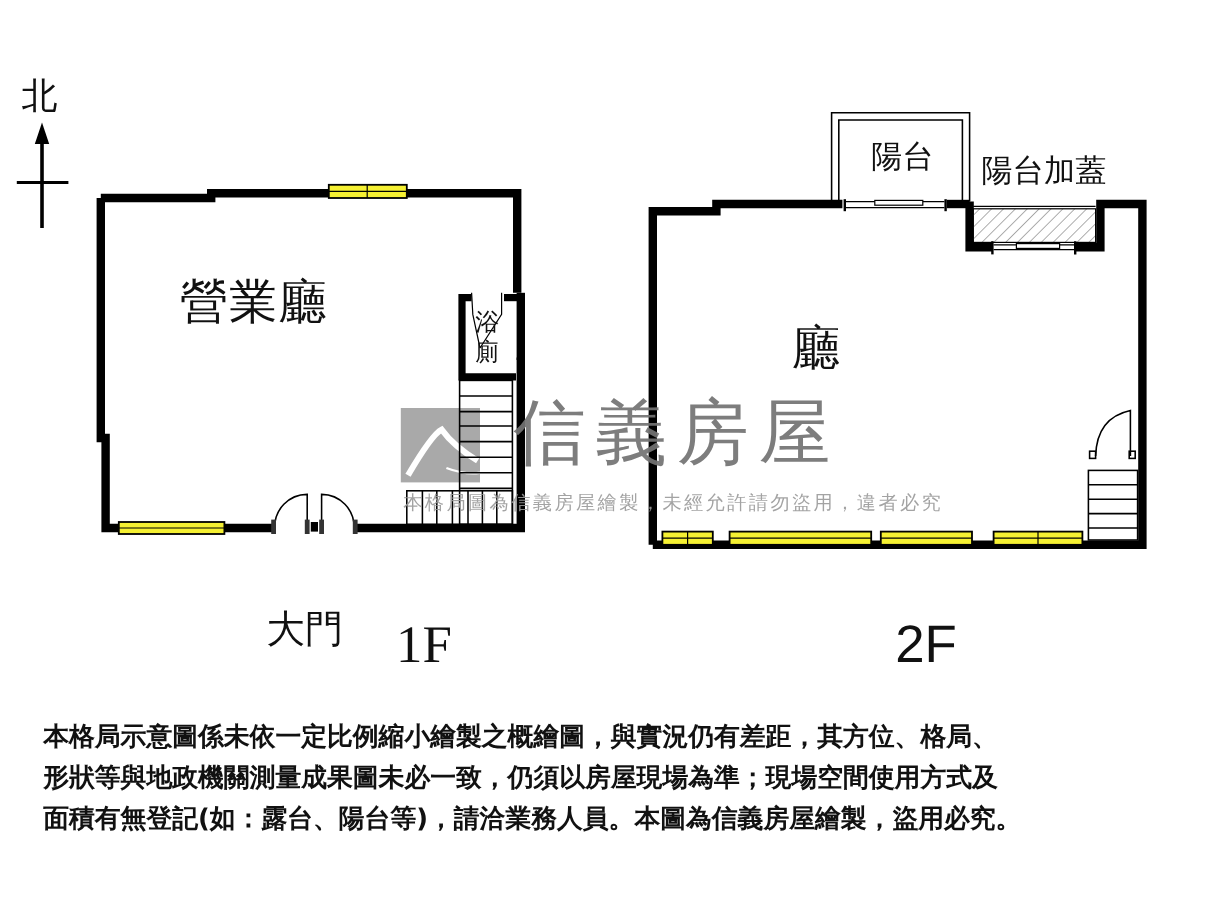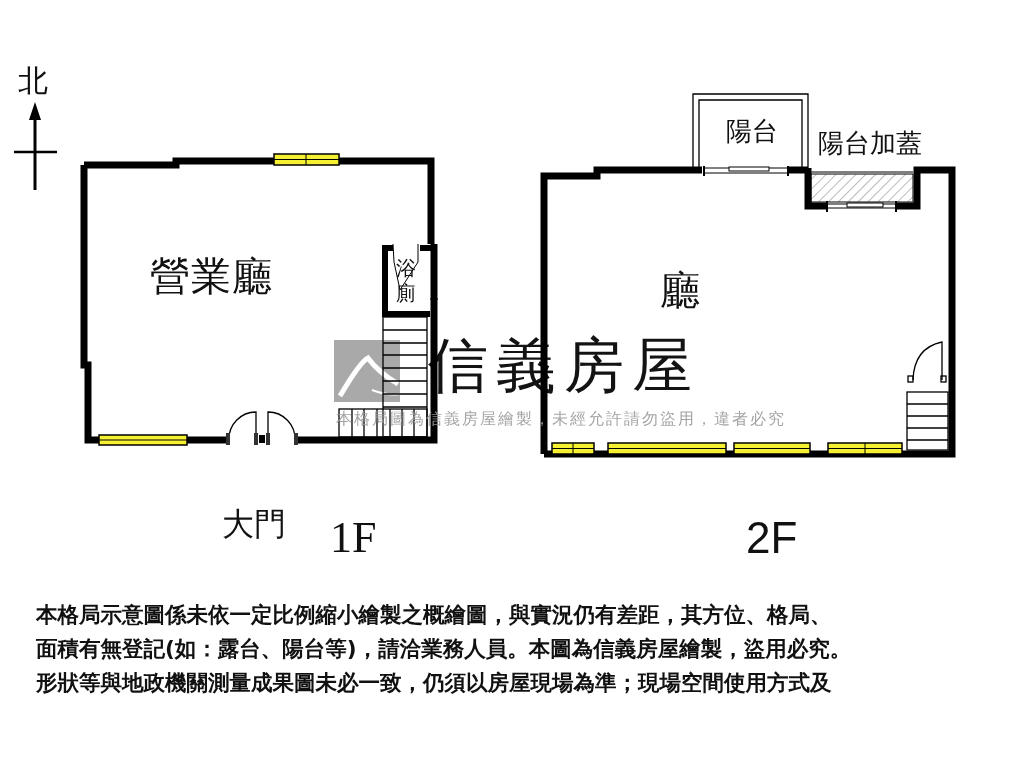--- a/index.html
+++ b/index.html
@@ -1,29 +1,29 @@
 <!DOCTYPE html>
 <html><head>
   <meta charset="utf-8">
   <style>
     html, body { margin: 0; padding: 0; background: #ffffff; }
     body { width: 1024px; height: 768px; position: relative; overflow: hidden; font-family: "DejaVu Serif", serif; }
     .canvas { position: absolute; left: 0; top: 0; width: 1024px; height: 768px; }
     .lbl { position: absolute; color: #111; font-family: "DejaVu Serif", "Liberation Serif", serif; white-space: nowrap; line-height: 1; }
     .compass-label { left: 18px; top: 66px; font-size: 30px; }
-    .room-1f { left: 150px; top: 232px; font-size: 40px; letter-spacing: 1px; margin-top: 24px; }
+    .room-1f { left: 150px; top: 232px; font-size: 40px; letter-spacing: 1px; }
     .bath-1 { left: 396px; top: 258px; font-size: 20px; }
     .bath-2 { left: 396px; top: 283px; font-size: 20px; }
     .door-lbl { left: 222px; top: 462px; font-size: 32px; margin-top: 46px; }
     .room-2f { left: 660px; top: 270px; font-size: 40px; }
     .balcony { left: 726px; top: 118px; font-size: 26px; }
     .balcony-ext { left: 818px; top: 130px; font-size: 26px; text-align: center; }
     .floor-1f { left: 330px; top: 516px; font-size: 44px; font-family: "Liberation Serif", serif; }
     .floor-2f { left: 746px; top: 516px; font-size: 44px; font-family: Liberation Sans, sans-serif; }
-    .wm-text { position: absolute; left: 428px; top: 336px; font-size: 60px; color: #000000; font-family: Liberation Serif, serif; letter-spacing: 8px; opacity: 0.92; line-height: 1; }
+    .wm-text { position: absolute; left: 428px; top: 336px; font-size: 60px; color: #737373; font-family: Liberation Mono, monospace; letter-spacing: 8px; opacity: 0.92; line-height: 1; }
     .wm-sub { position: absolute; left: 336px; top: 412px; font-size: 16px; color: #9a9a9a; font-family: Liberation Mono, monospace; letter-spacing: 2px; opacity: 0.9; line-height: 1; }
     .disclaimer { position: absolute; left: 36px; top: 598px; width: 970px; font-family: "DejaVu Sans", "Liberation Sans", sans-serif; font-size: 21.5px; line-height: 34px; color: #111; }
     .disclaimer div { white-space: nowrap; font-weight: bold; }
   </style>
 </head>
 <body>
 
 <svg class="canvas" width="1024" height="768" viewBox="0 0 1024 768" xmlns="http://www.w3.org/2000/svg">
 
   <g>
@@ -169,15 +169,15 @@
 <div class="lbl door-lbl">大門</div>
 <div class="lbl floor-1f">1F</div>
 
 <div class="lbl room-2f">廳</div>
 <div class="lbl balcony">陽台</div>
 <div class="lbl balcony-ext">陽台加蓋</div>
 <div class="lbl floor-2f">2F</div>
 
 <div class="disclaimer">
   <div>本格局示意圖係未依一定比例縮小繪製之概繪圖，與實況仍有差距，其方位、格局、</div>
+  <div>形狀等與地政機關測量成果圖未必一致，仍須以房屋現場為準；現場空間使用方式及</div>
   <div>面積有無登記(如：露台、陽台等)，請洽業務人員。本圖為信義房屋繪製，盜用必究。</div>
-  <div>形狀等與地政機關測量成果圖未必一致，仍須以房屋現場為準；現場空間使用方式及</div>
 </div>
 
 </body></html>

